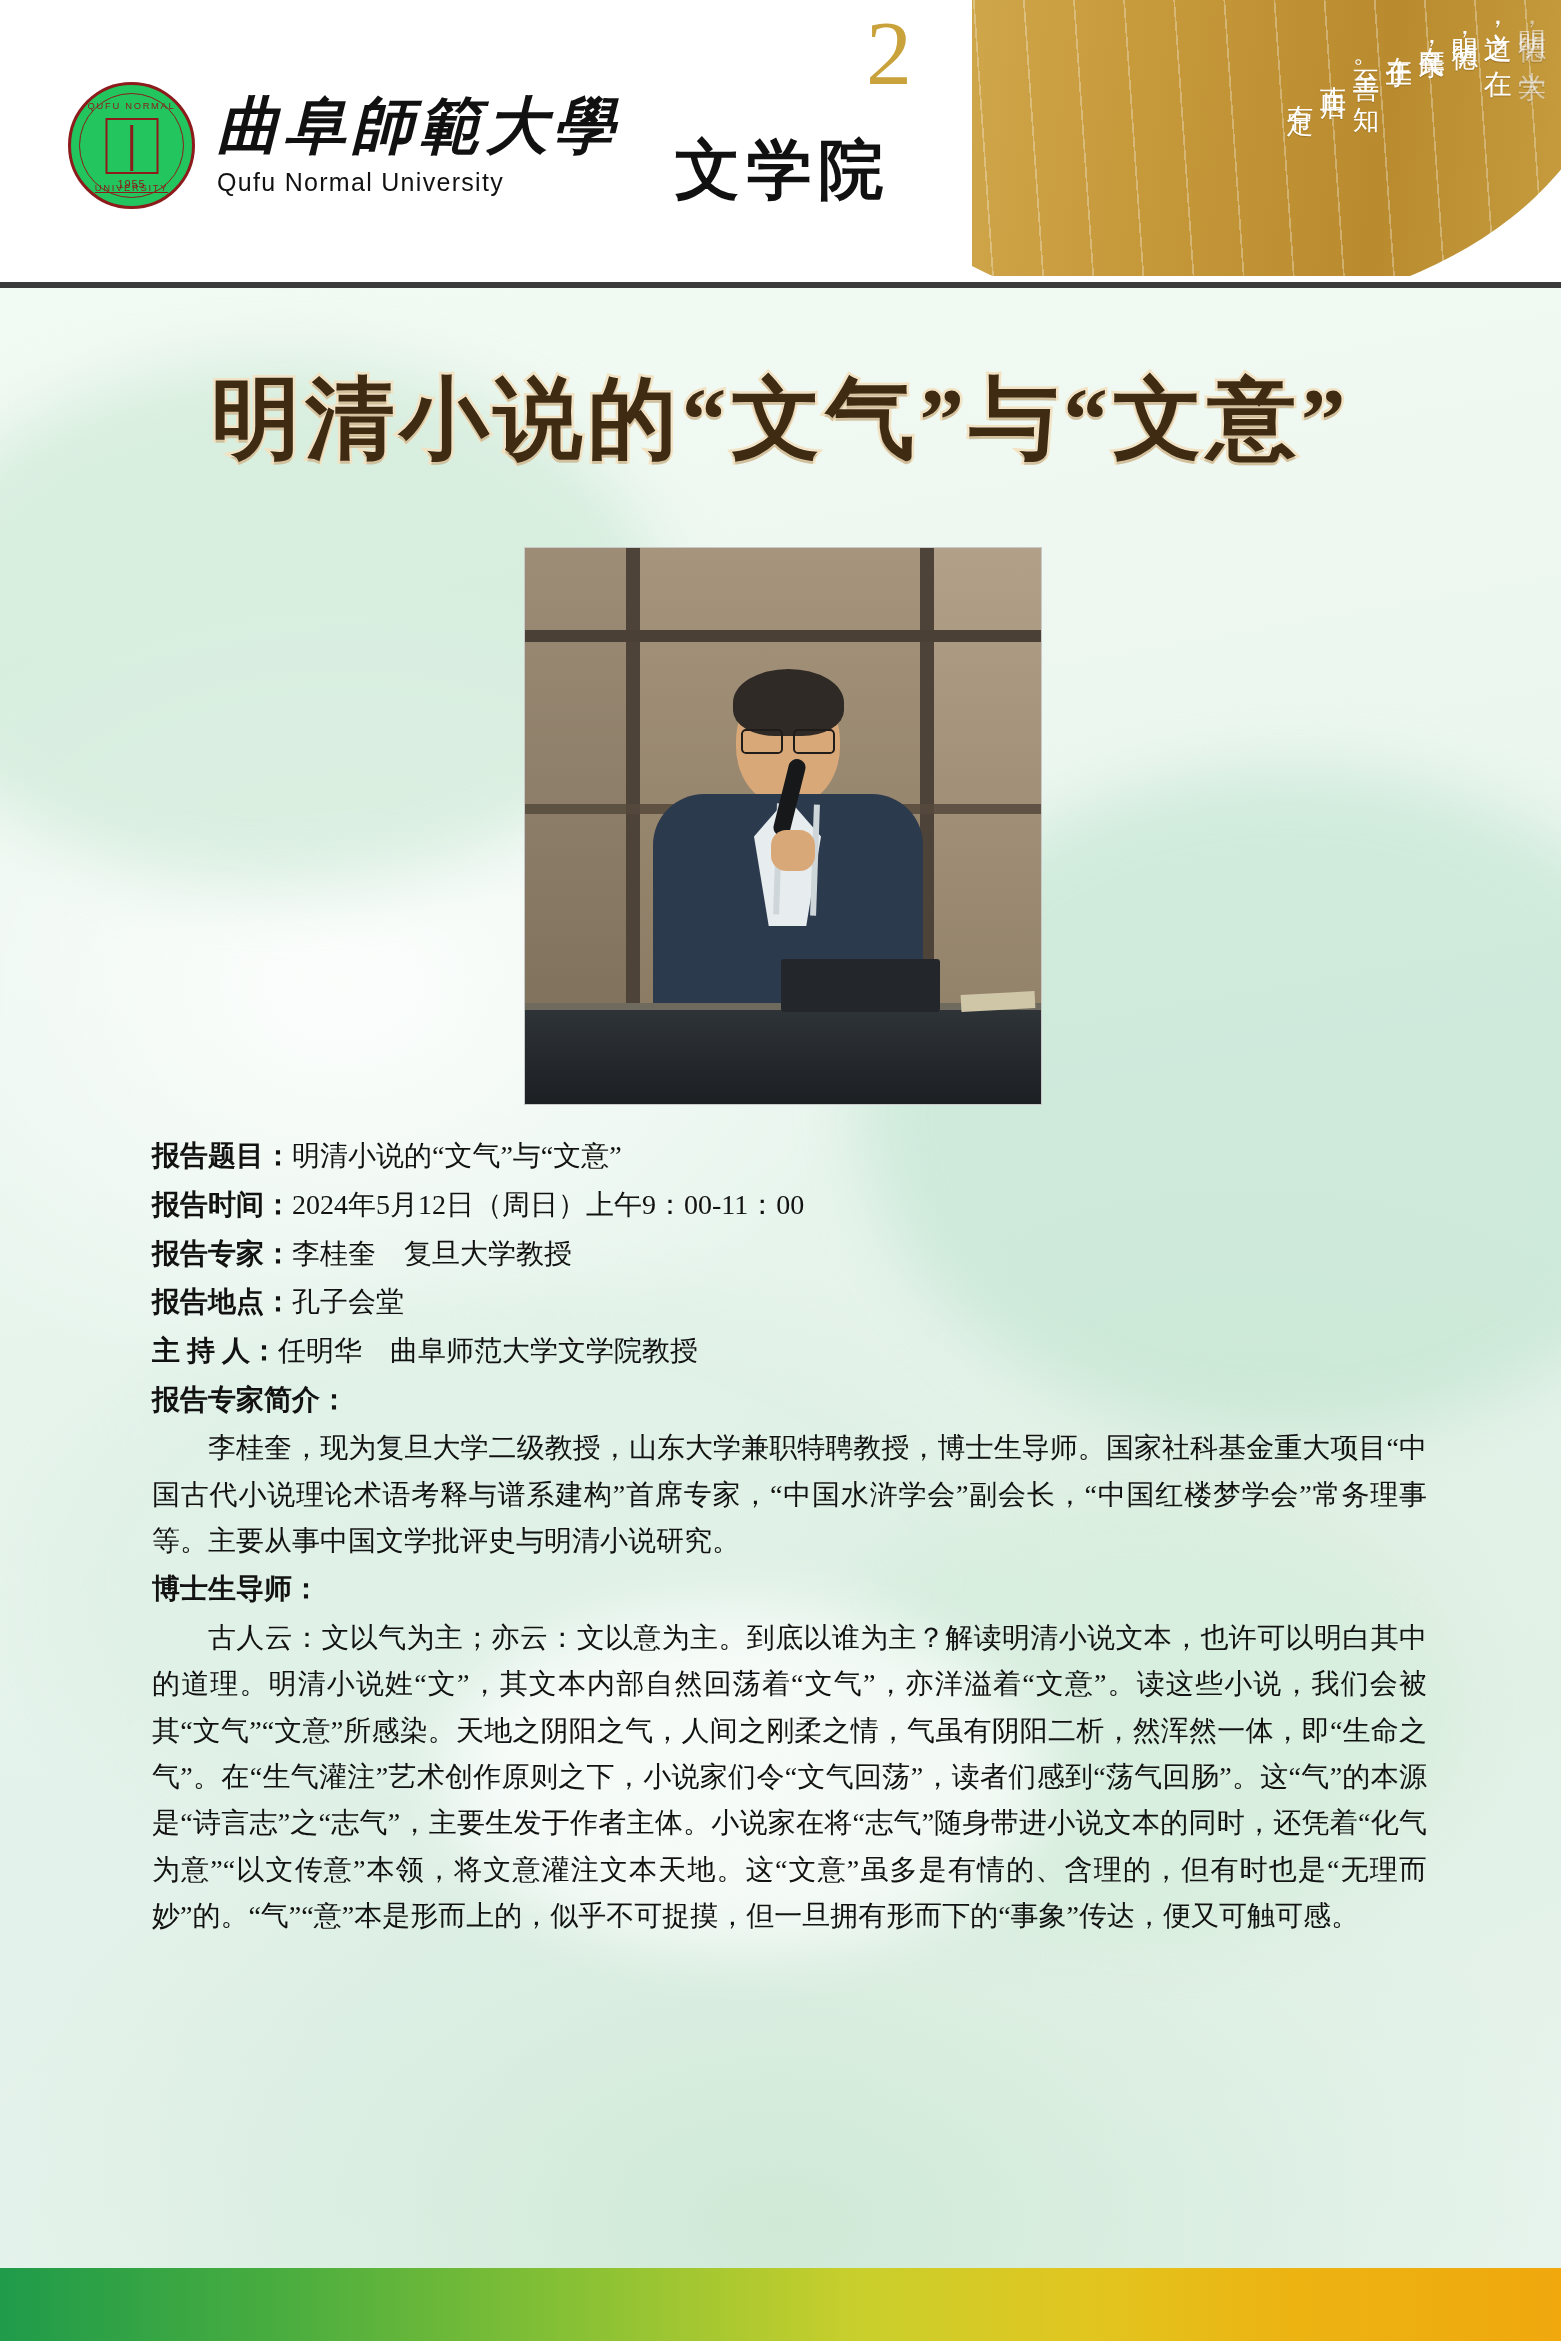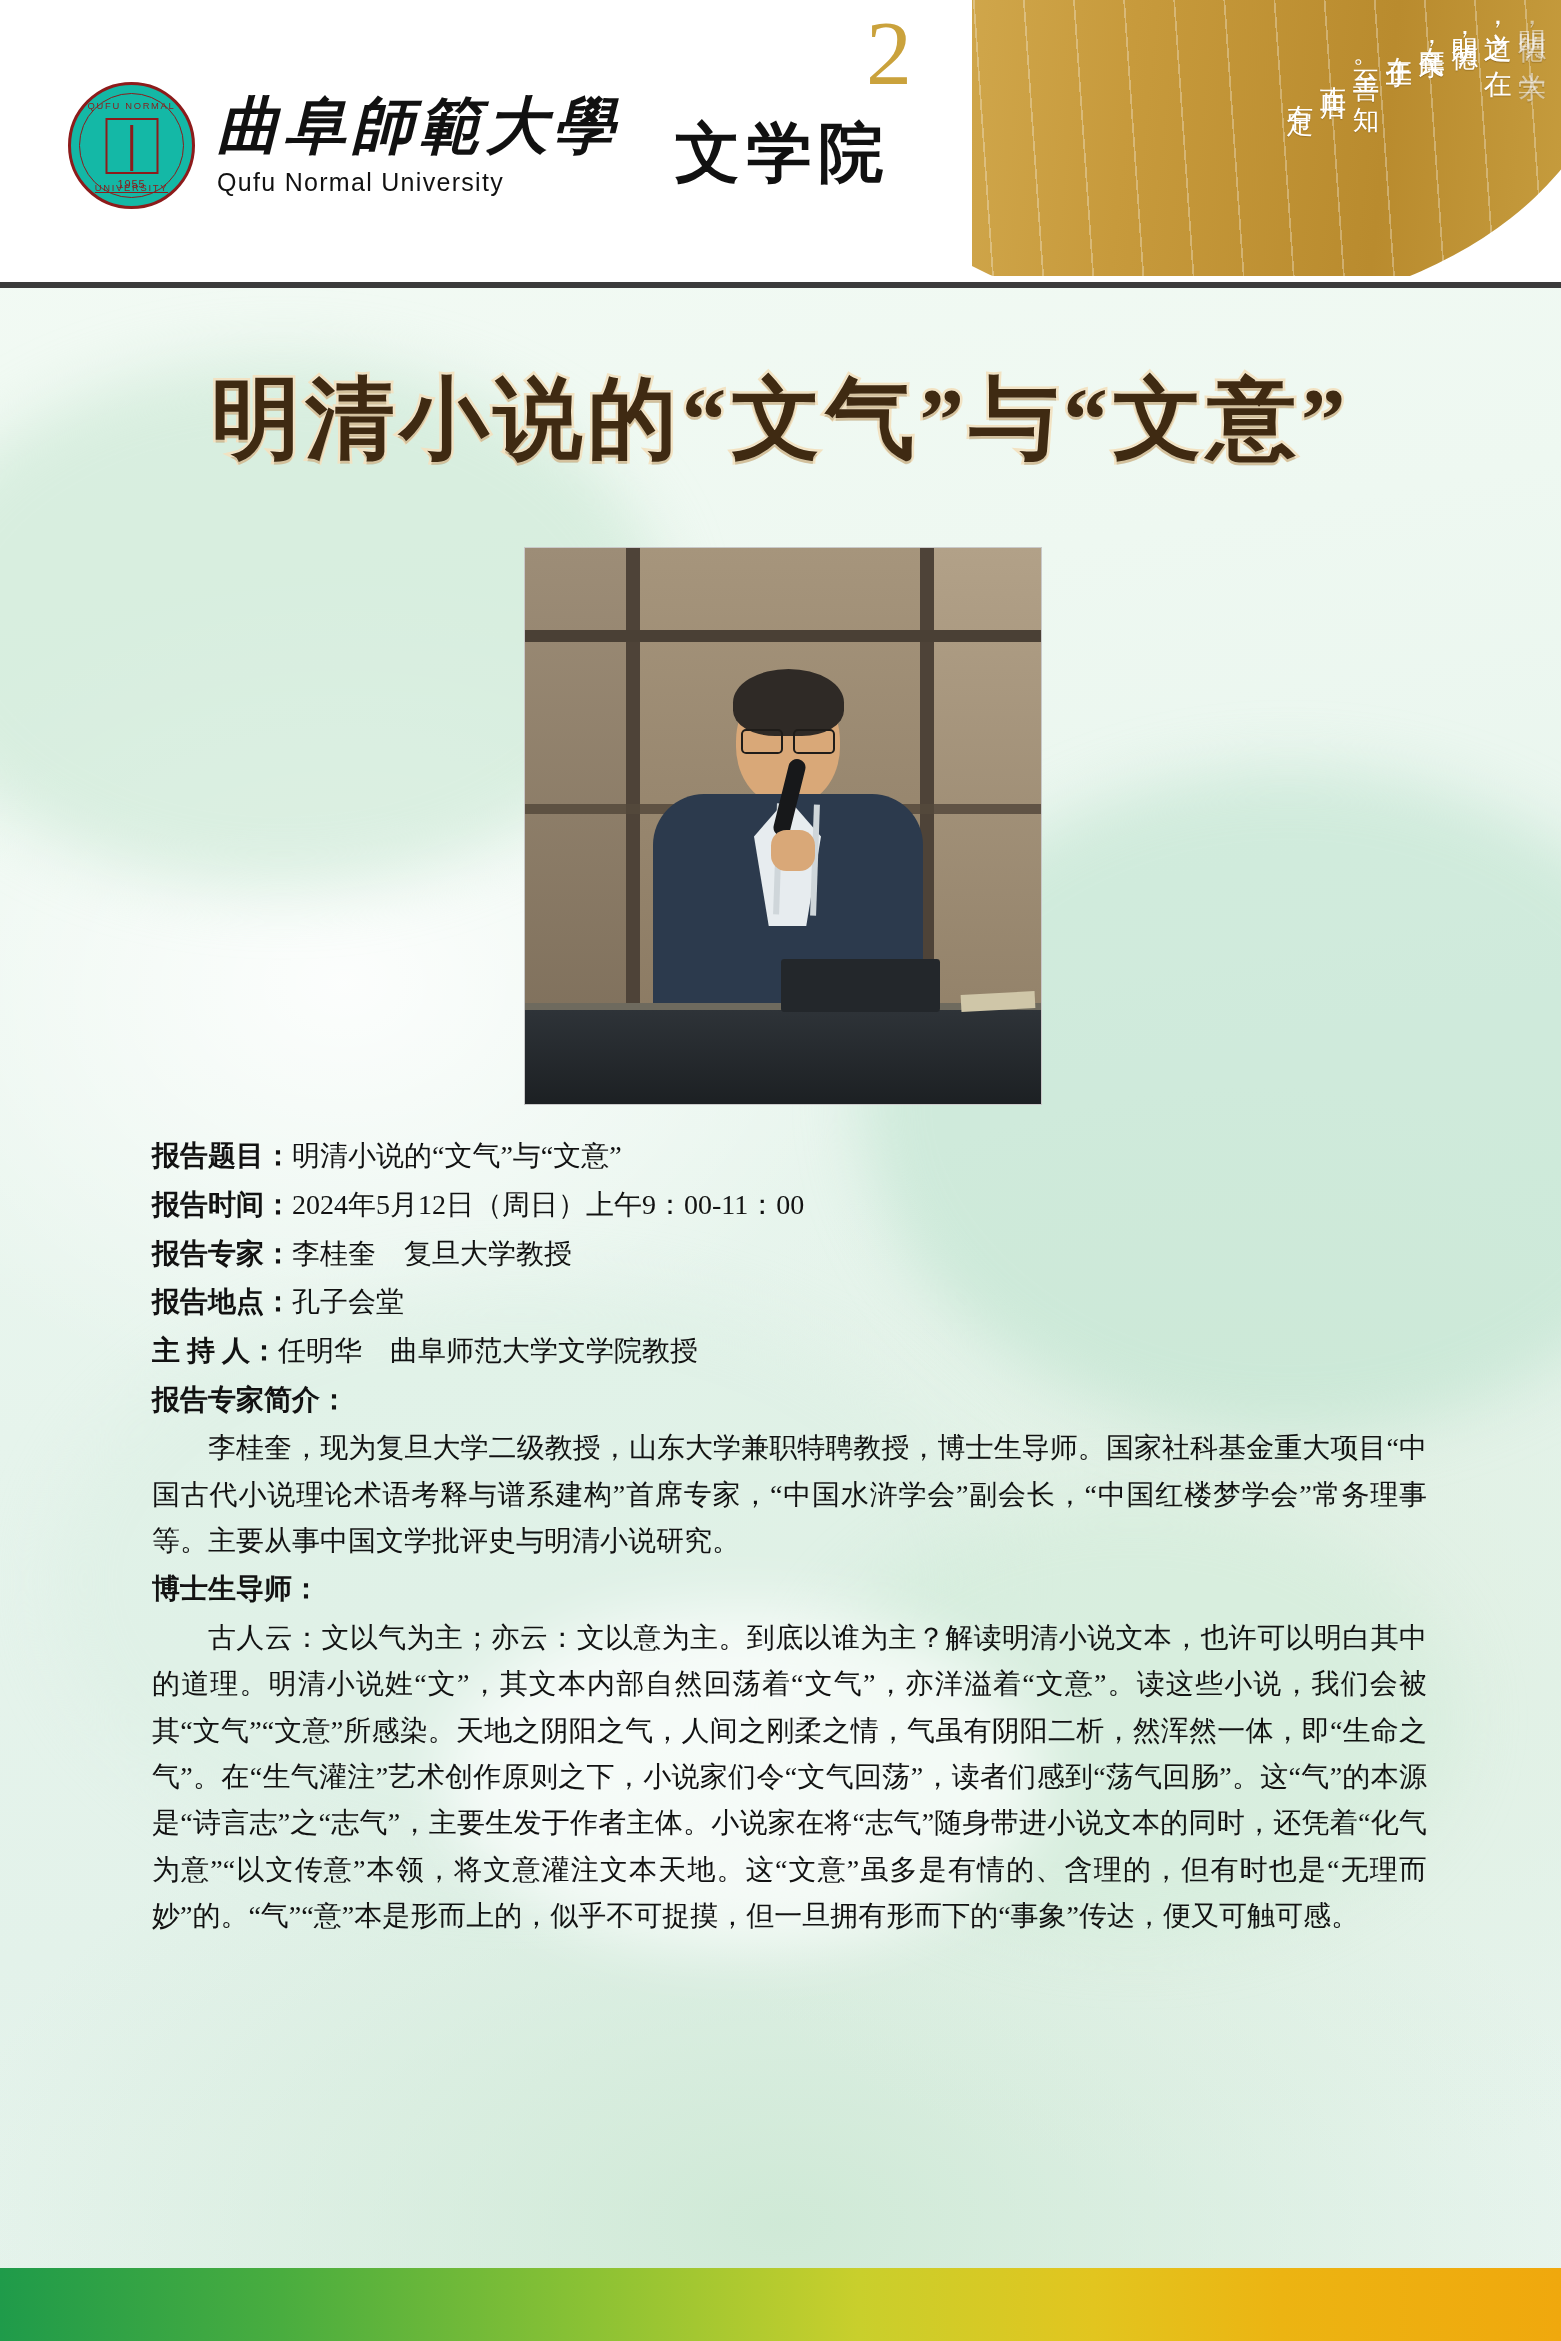--- a/index.html
+++ b/index.html
@@ -52,21 +52,21 @@
     left: 68px; top: 82px;
     display: flex;
     align-items: center;
   }
   .seal {
     width: 127px; height: 127px;
     border-radius: 50%;
     border: 3.4px solid #8d1b1b;
     box-sizing: border-box;
     position: relative;
-    background: #14b8a6;
+    background: #22c55e;
   }
   .seal::after {
     content: "";
     position: absolute;
     left: 7.7px; top: 7.7px; right: 7.7px; bottom: 7.7px;
     border: 1.7px solid #8d1b1b;
     border-radius: 50%;
   }
   .seal-inner {
     position: absolute;
@@ -118,21 +118,21 @@
   }
   .uni-en {
     font-size: 25px;
     color: #111;
     letter-spacing: 1.3px;
     margin-top: 8.5px;
     white-space: nowrap;
   }
   .college {
     position: absolute;
-    left: 675px; top: 109px;
+    left: 675px; top: 126px;
     font-family: "Liberation Serif", serif;
     font-size: 65px;
     font-weight: 700;
     color: #111;
     letter-spacing: 6.8px;
     white-space: nowrap;
   }
 
   
   .fan {

